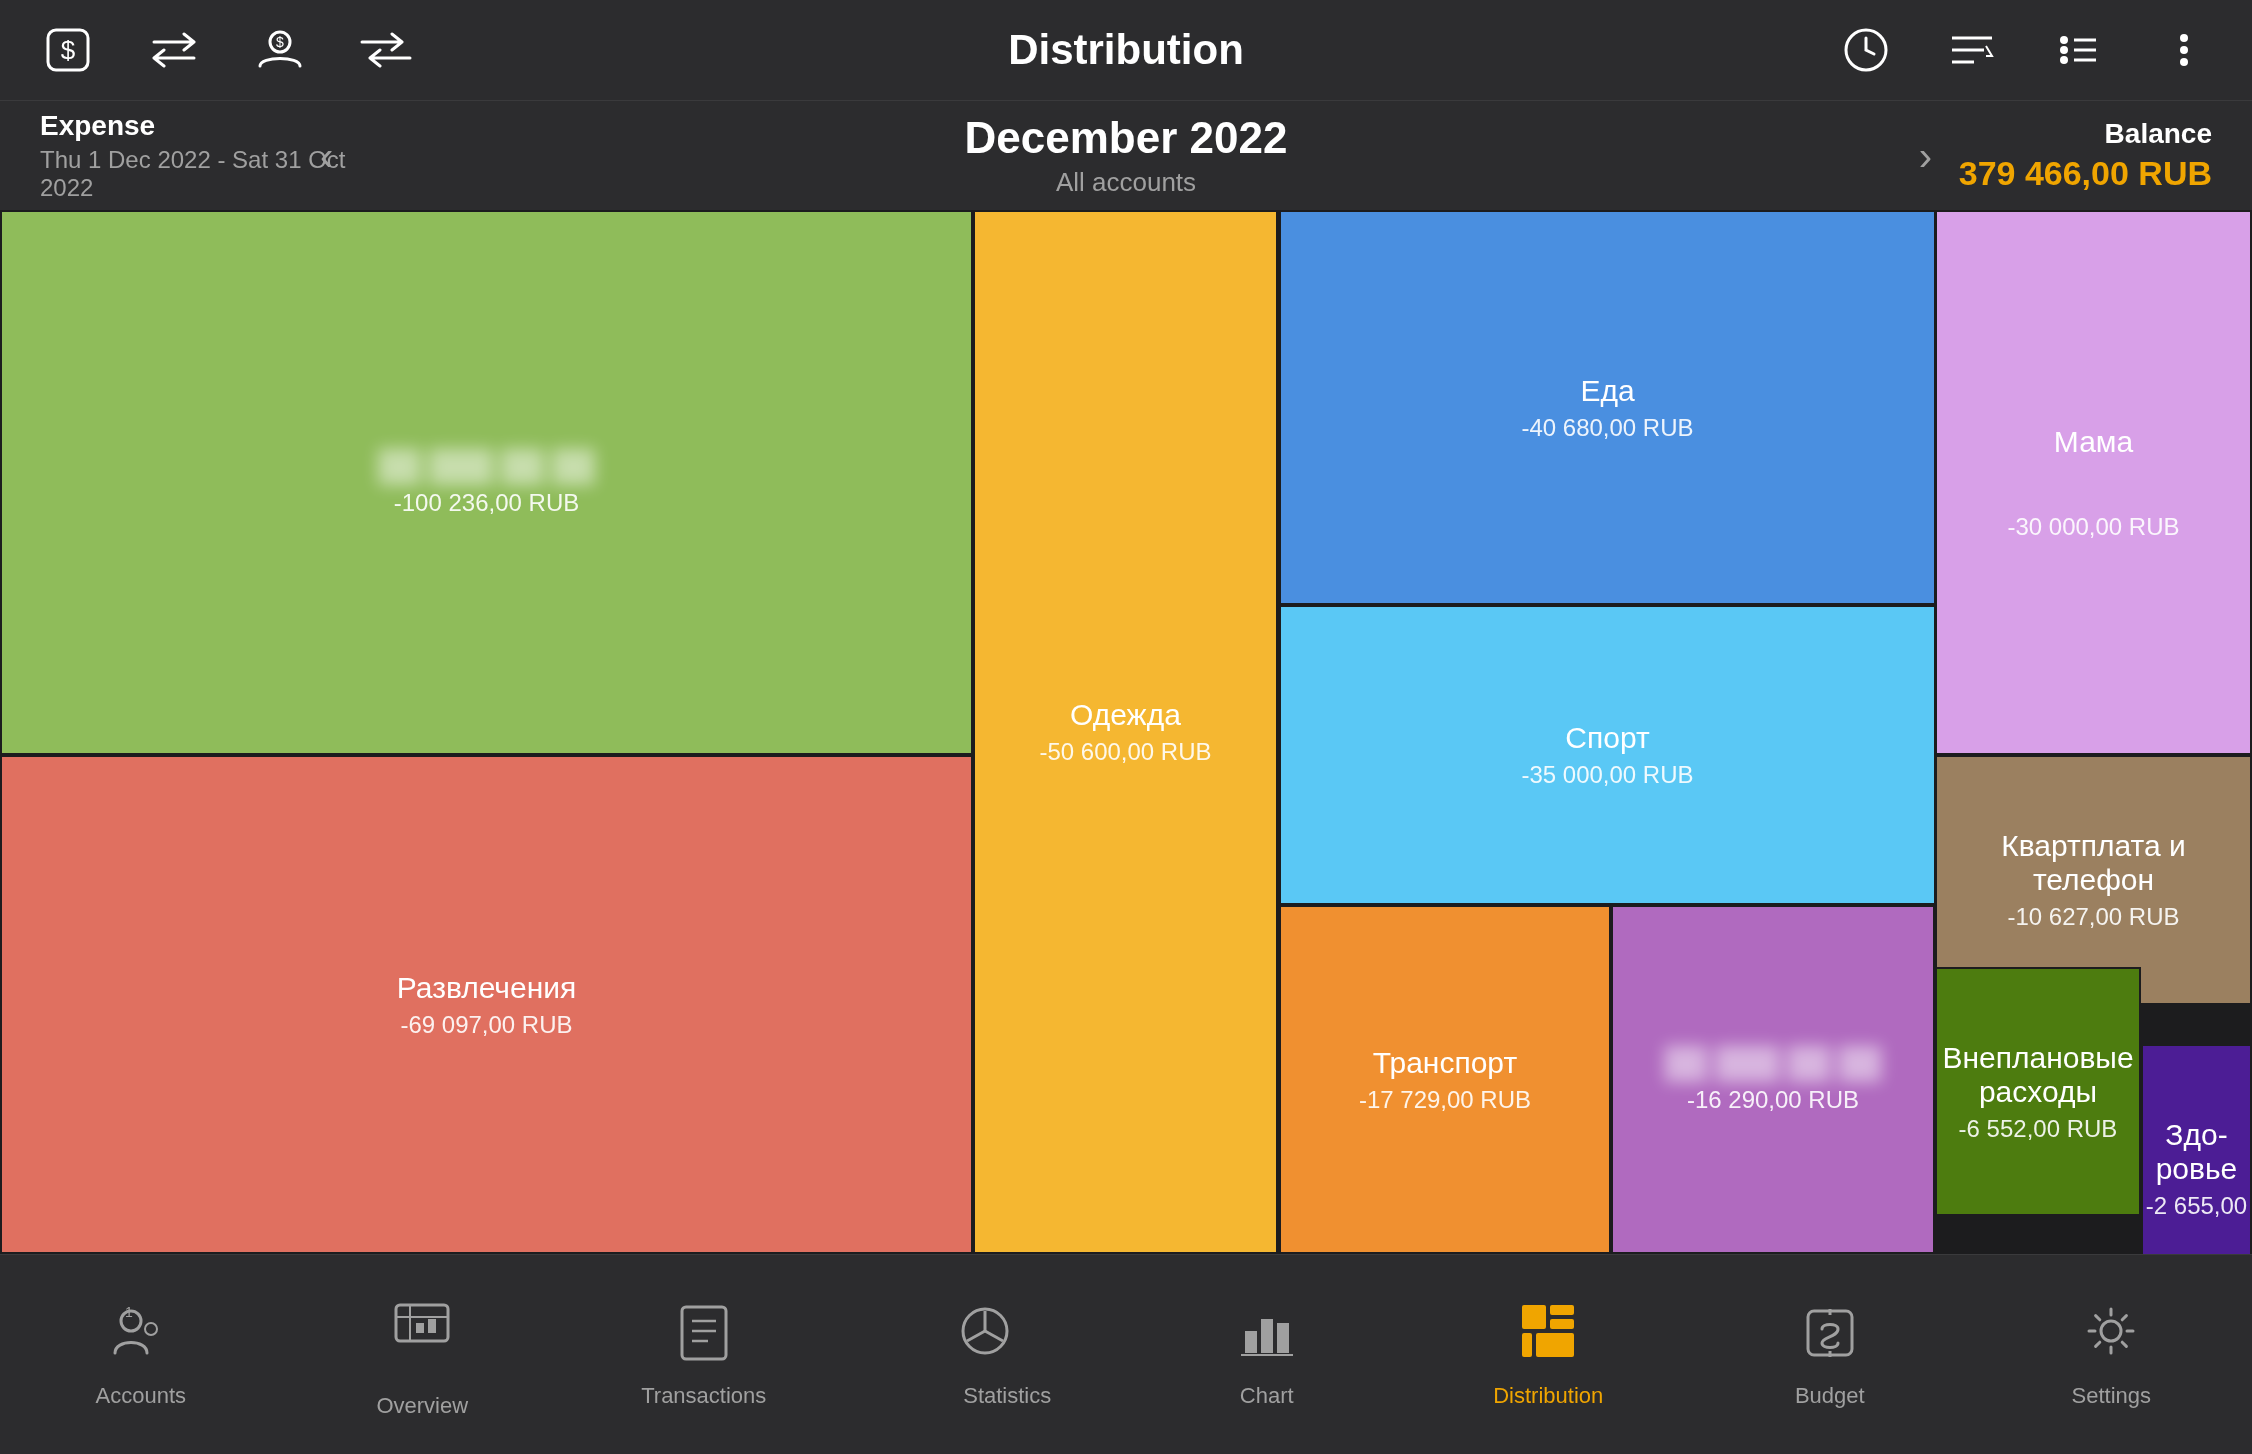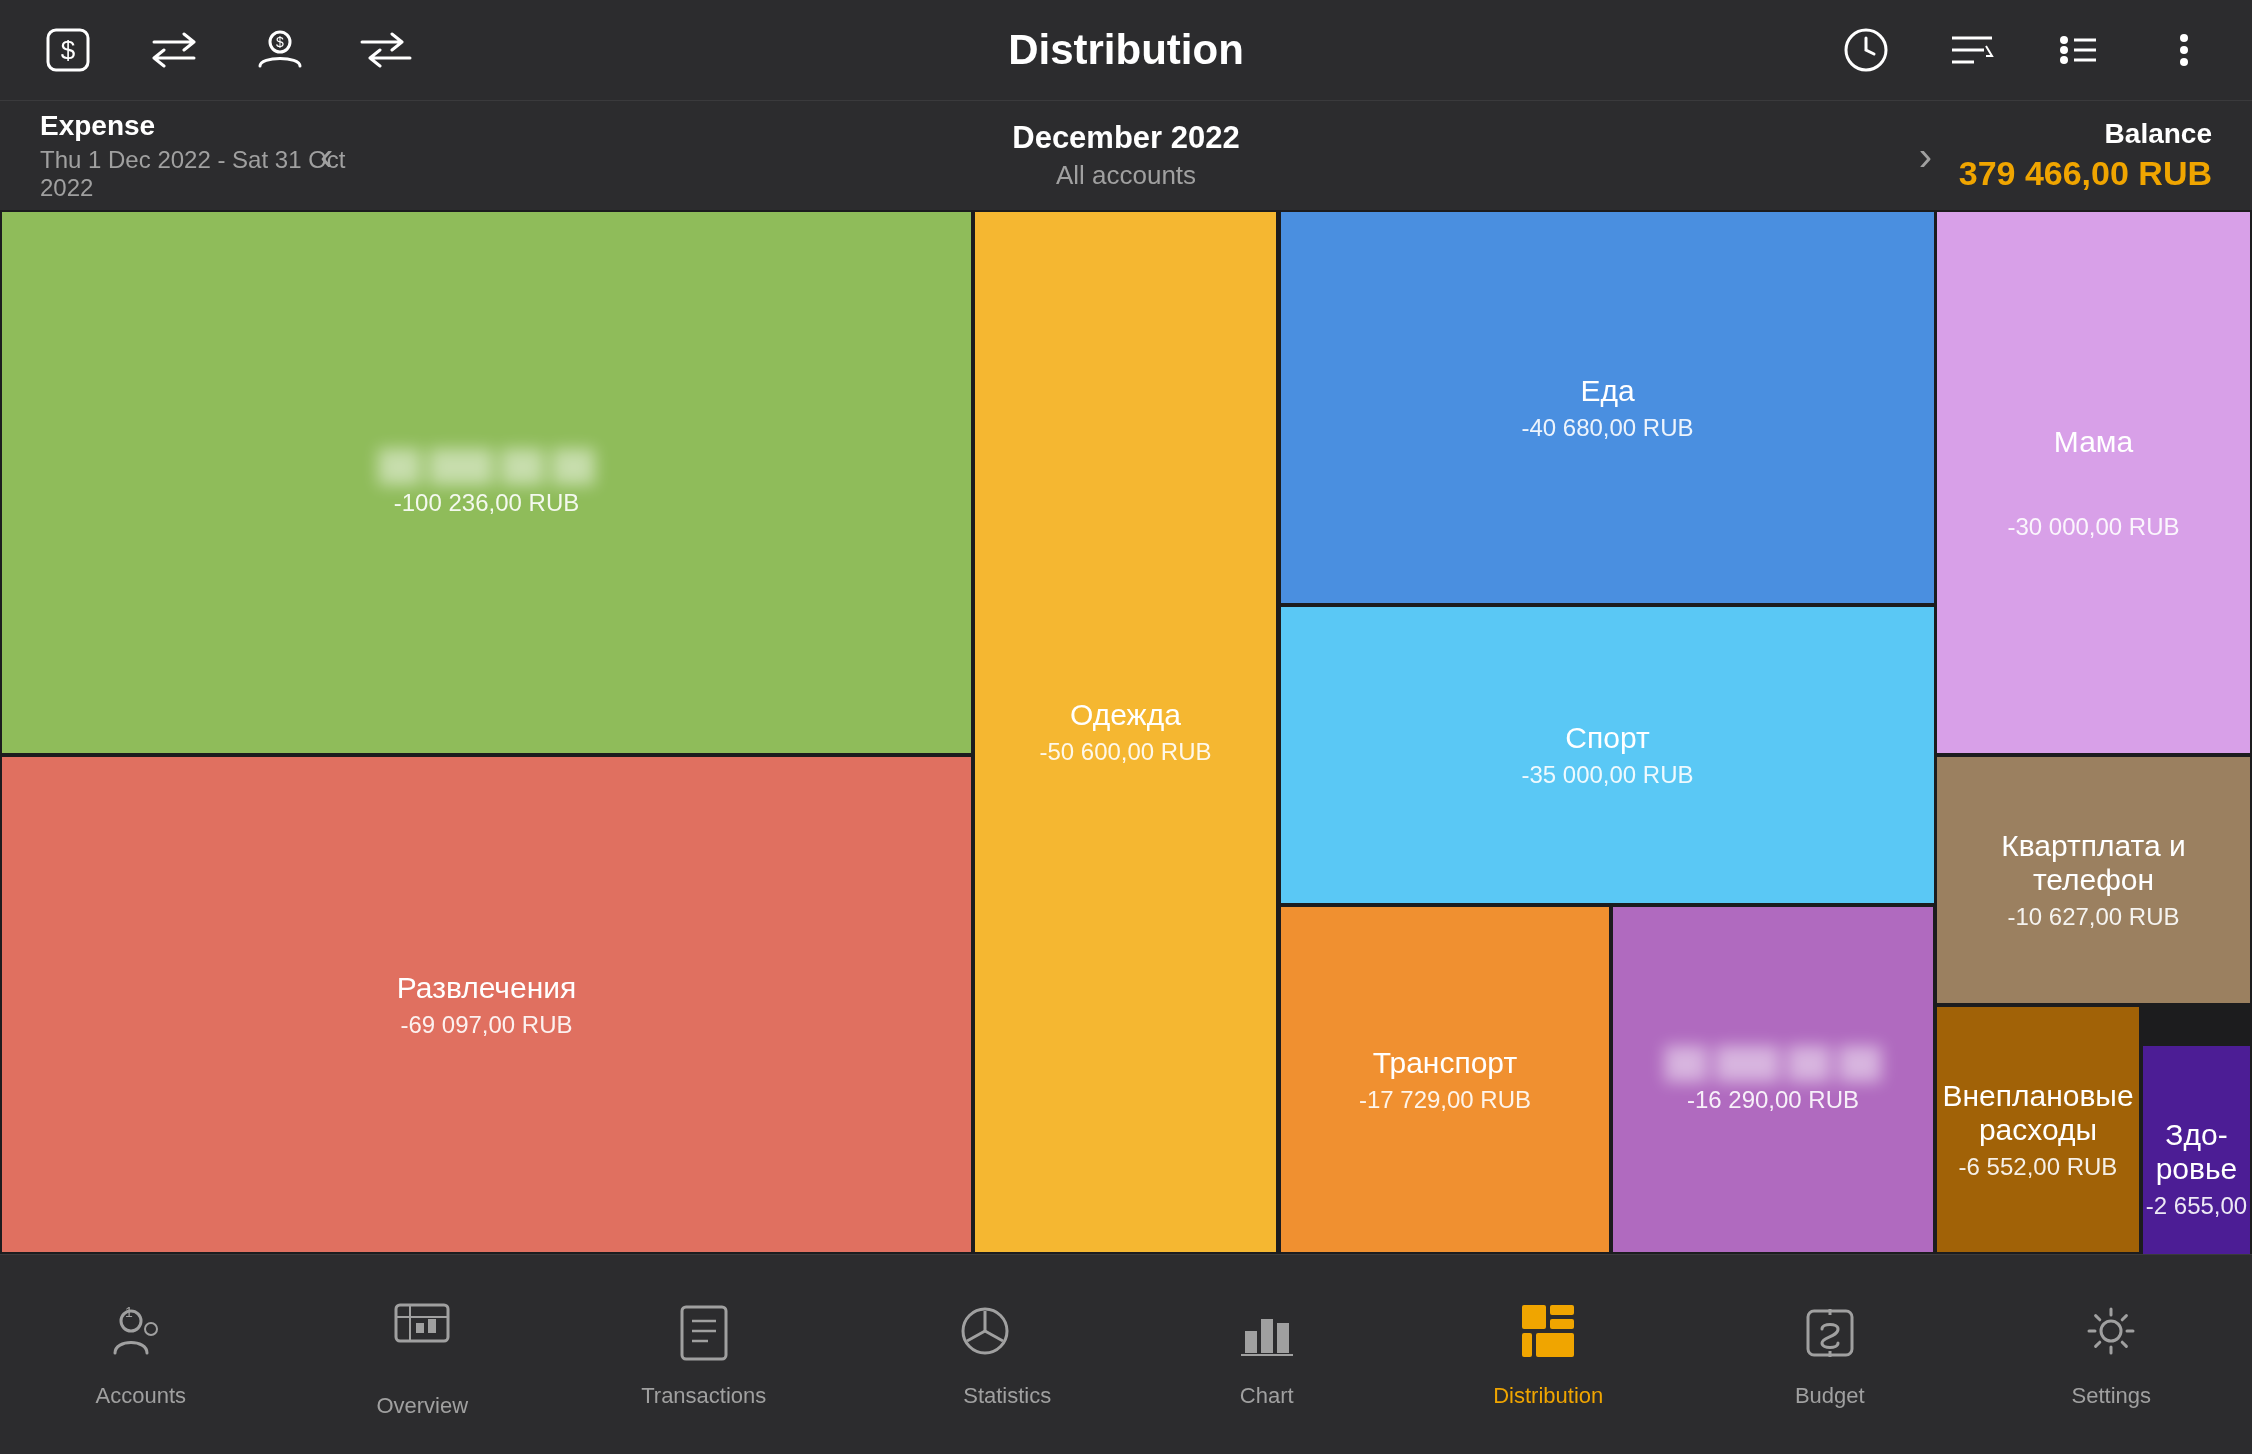--- a/index.html
+++ b/index.html
@@ -67,21 +67,21 @@
     .subheader-left .sublabel {
       font-size: 24px;
       color: #a0a0a0;
       margin-top: 4px;
     }
     .subheader-center {
       flex: 1;
       text-align: center;
     }
     .subheader-center .month {
-      font-size: 31px;
+      font-size: 44px;
       font-weight: 600;
       color: white;
     }
     .subheader-center .accounts {
       font-size: 26px;
       color: #a0a0a0;
       margin-top: 4px;
     }
     .subheader-right {
       width: 400px;
@@ -294,21 +294,21 @@
       <div class="tile-value">-16 290,00 RUB</div>
     </div>
     <div class="tile" style="left: 1935px; top: 0px; width: 317px; height: 545px; background-color: rgb(216, 160, 232); border: 2px solid rgb(28, 28, 30); gap: 48px;">
       <div class="tile-name">Мама</div>
       <div class="tile-value">-30 000,00 RUB</div>
     </div>
     <div class="tile" style="left: 1935px; top: 545px; width: 317px; height: 250px; background-color: rgb(155, 128, 96); border: 2px solid rgb(28, 28, 30);">
       <div class="tile-name">Квартплата и телефон</div>
       <div class="tile-value">-10 627,00 RUB</div>
     </div>
-    <div class="tile" style="left: 1935px; top: 795px; width: 206px; height: 249px; background-color: #a16207; border: 2px solid rgb(28, 28, 30);">
+    <div class="tile" style="left: 1935px; top: 757px; width: 206px; height: 249px; background-color: #4d7c0f; border: 2px solid rgb(28, 28, 30);">
       <div class="tile-name">Внеплановые расходы</div>
       <div class="tile-value">-6 552,00 RUB</div>
     </div>
     <div class="tile" style="left: 2141px; top: 834px; width: 111px; height: 249px; background-color: #4c1d95; border: 2px solid rgb(28, 28, 30);">
       <div class="tile-name">Здо-ровье</div>
       <div class="tile-value">-2 655,00</div>
     </div>
   </div>
 
 <div class="bottom-nav" id="bottom-nav-container">

